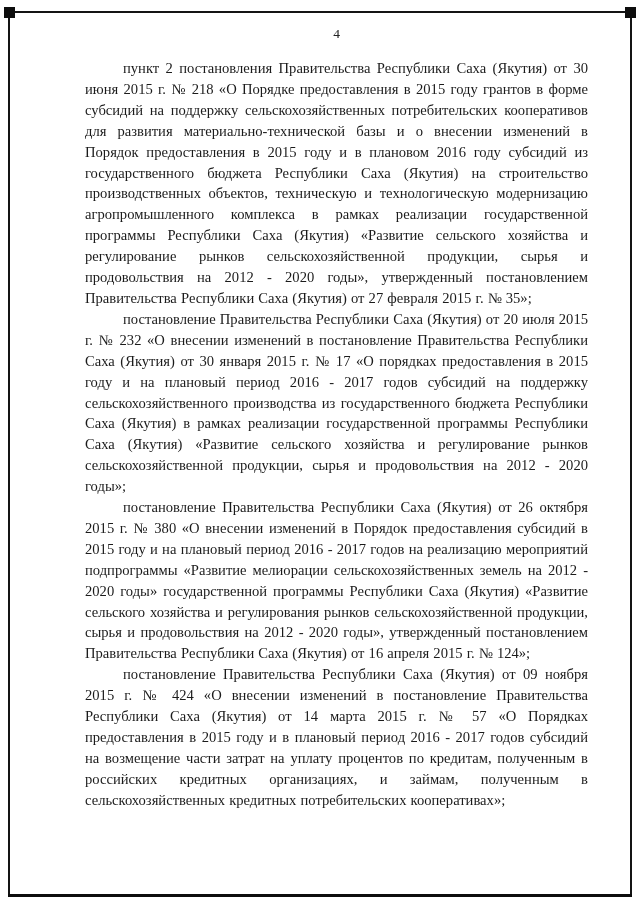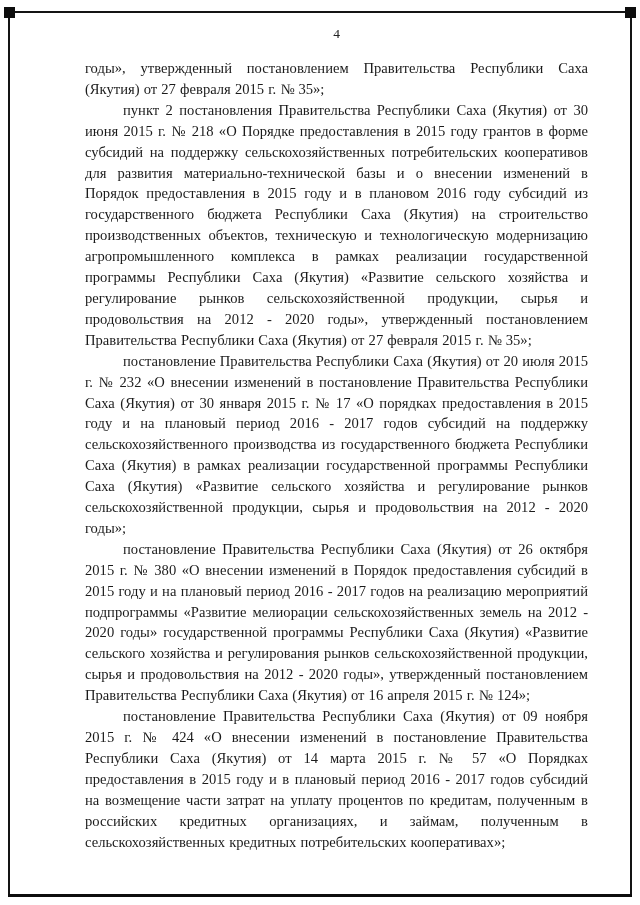--- a/index.html
+++ b/index.html
@@ -72,19 +72,18 @@
 
 <div class="frame">
   <span class="corner tl"></span>
   <span class="corner tr"></span>
   <span class="edge-bottom"></span>
 </div>
 
 <div class="content">
   <div class="page-number">4</div>
   <div class="doc">
-    <p class="continued">годы», утвержденный постановлением Правительства Республики Саха (Якутия) от 27 февраля 2015 г. № 35»;</p>
     <p>пункт 2 постановления Правительства Республики Саха (Якутия) от 30 июня 2015 г. № 218 «О Порядке предоставления в 2015 году грантов в форме субсидий на поддержку сельскохозяйственных потребительских кооперативов для развития материально-технической базы и о внесении изменений в Порядок предоставления в 2015 году и в плановом 2016 году субсидий из государственного бюджета Республики Саха (Якутия) на строительство производственных объектов, техническую и технологическую модернизацию агропромышленного комплекса в рамках реализации государственной программы Республики Саха (Якутия) «Развитие сельского хозяйства и регулирование рынков сельскохозяйственной продукции, сырья и продовольствия на 2012 - 2020 годы», утвержденный постановлением Правительства Республики Саха (Якутия) от 27 февраля 2015 г. № 35»;</p>
     <p>постановление Правительства Республики Саха (Якутия) от 20 июля 2015 г. № 232 «О внесении изменений в постановление Правительства Республики Саха (Якутия) от 30 января 2015 г. № 17 «О порядках предоставления в 2015 году и на плановый период 2016 - 2017 годов субсидий на поддержку сельскохозяйственного производства из государственного бюджета Республики Саха (Якутия) в рамках реализации государственной программы Республики Саха (Якутия) «Развитие сельского хозяйства и регулирование рынков сельскохозяйственной продукции, сырья и продовольствия на 2012 - 2020 годы»;</p>
     <p>постановление Правительства Республики Саха (Якутия) от 26 октября 2015 г. № 380 «О внесении изменений в Порядок предоставления субсидий в 2015 году и на плановый период 2016 - 2017 годов на реализацию мероприятий подпрограммы «Развитие мелиорации сельскохозяйственных земель на 2012 - 2020 годы» государственной программы Республики Саха (Якутия) «Развитие сельского хозяйства и регулирования рынков сельскохозяйственной продукции, сырья и продовольствия на 2012 - 2020 годы», утвержденный постановлением Правительства Республики Саха (Якутия) от 16 апреля 2015 г. № 124»;</p>
     <p>постановление Правительства Республики Саха (Якутия) от 09 ноября 2015 г. № 424 «О внесении изменений в постановление Правительства Республики Саха (Якутия) от 14 марта 2015 г. № 57 «О Порядках предоставления в 2015 году и в плановый период 2016 - 2017 годов субсидий на возмещение части затрат на уплату процентов по кредитам, полученным в российских кредитных организациях, и займам, полученным в сельскохозяйственных кредитных потребительских кооперативах»;</p>
   </div>
 </div>
 
 </body></html>

